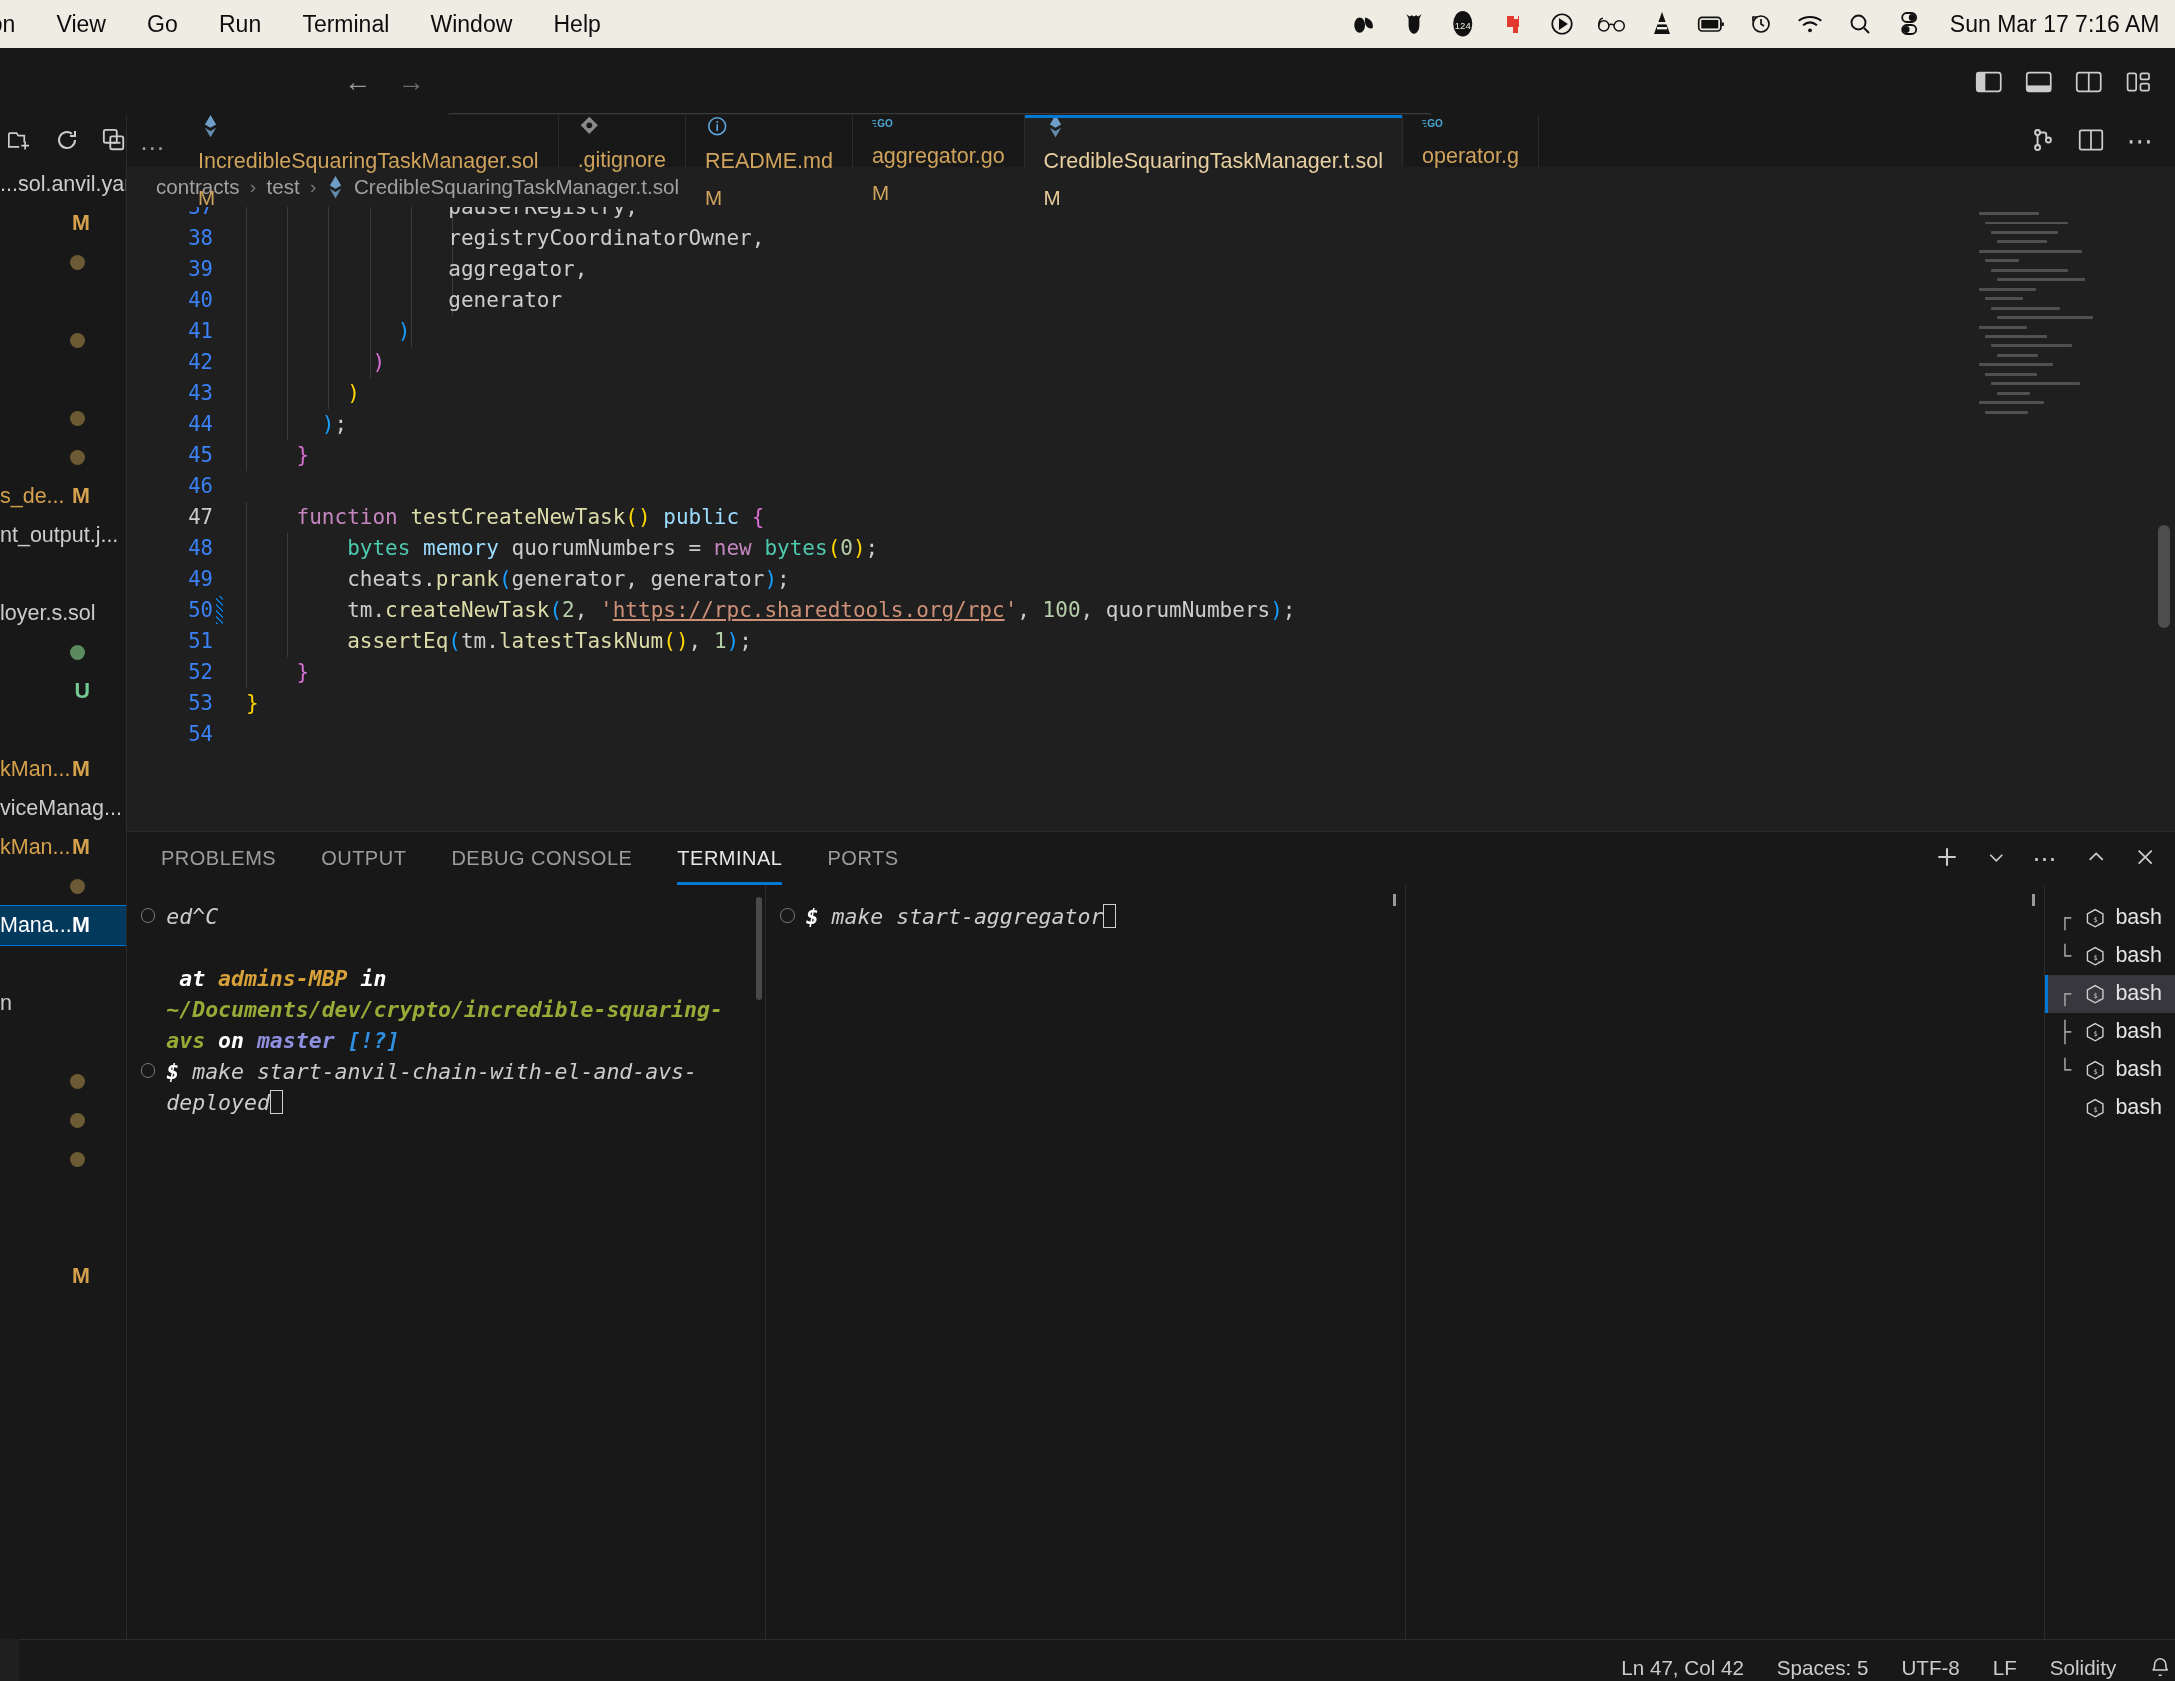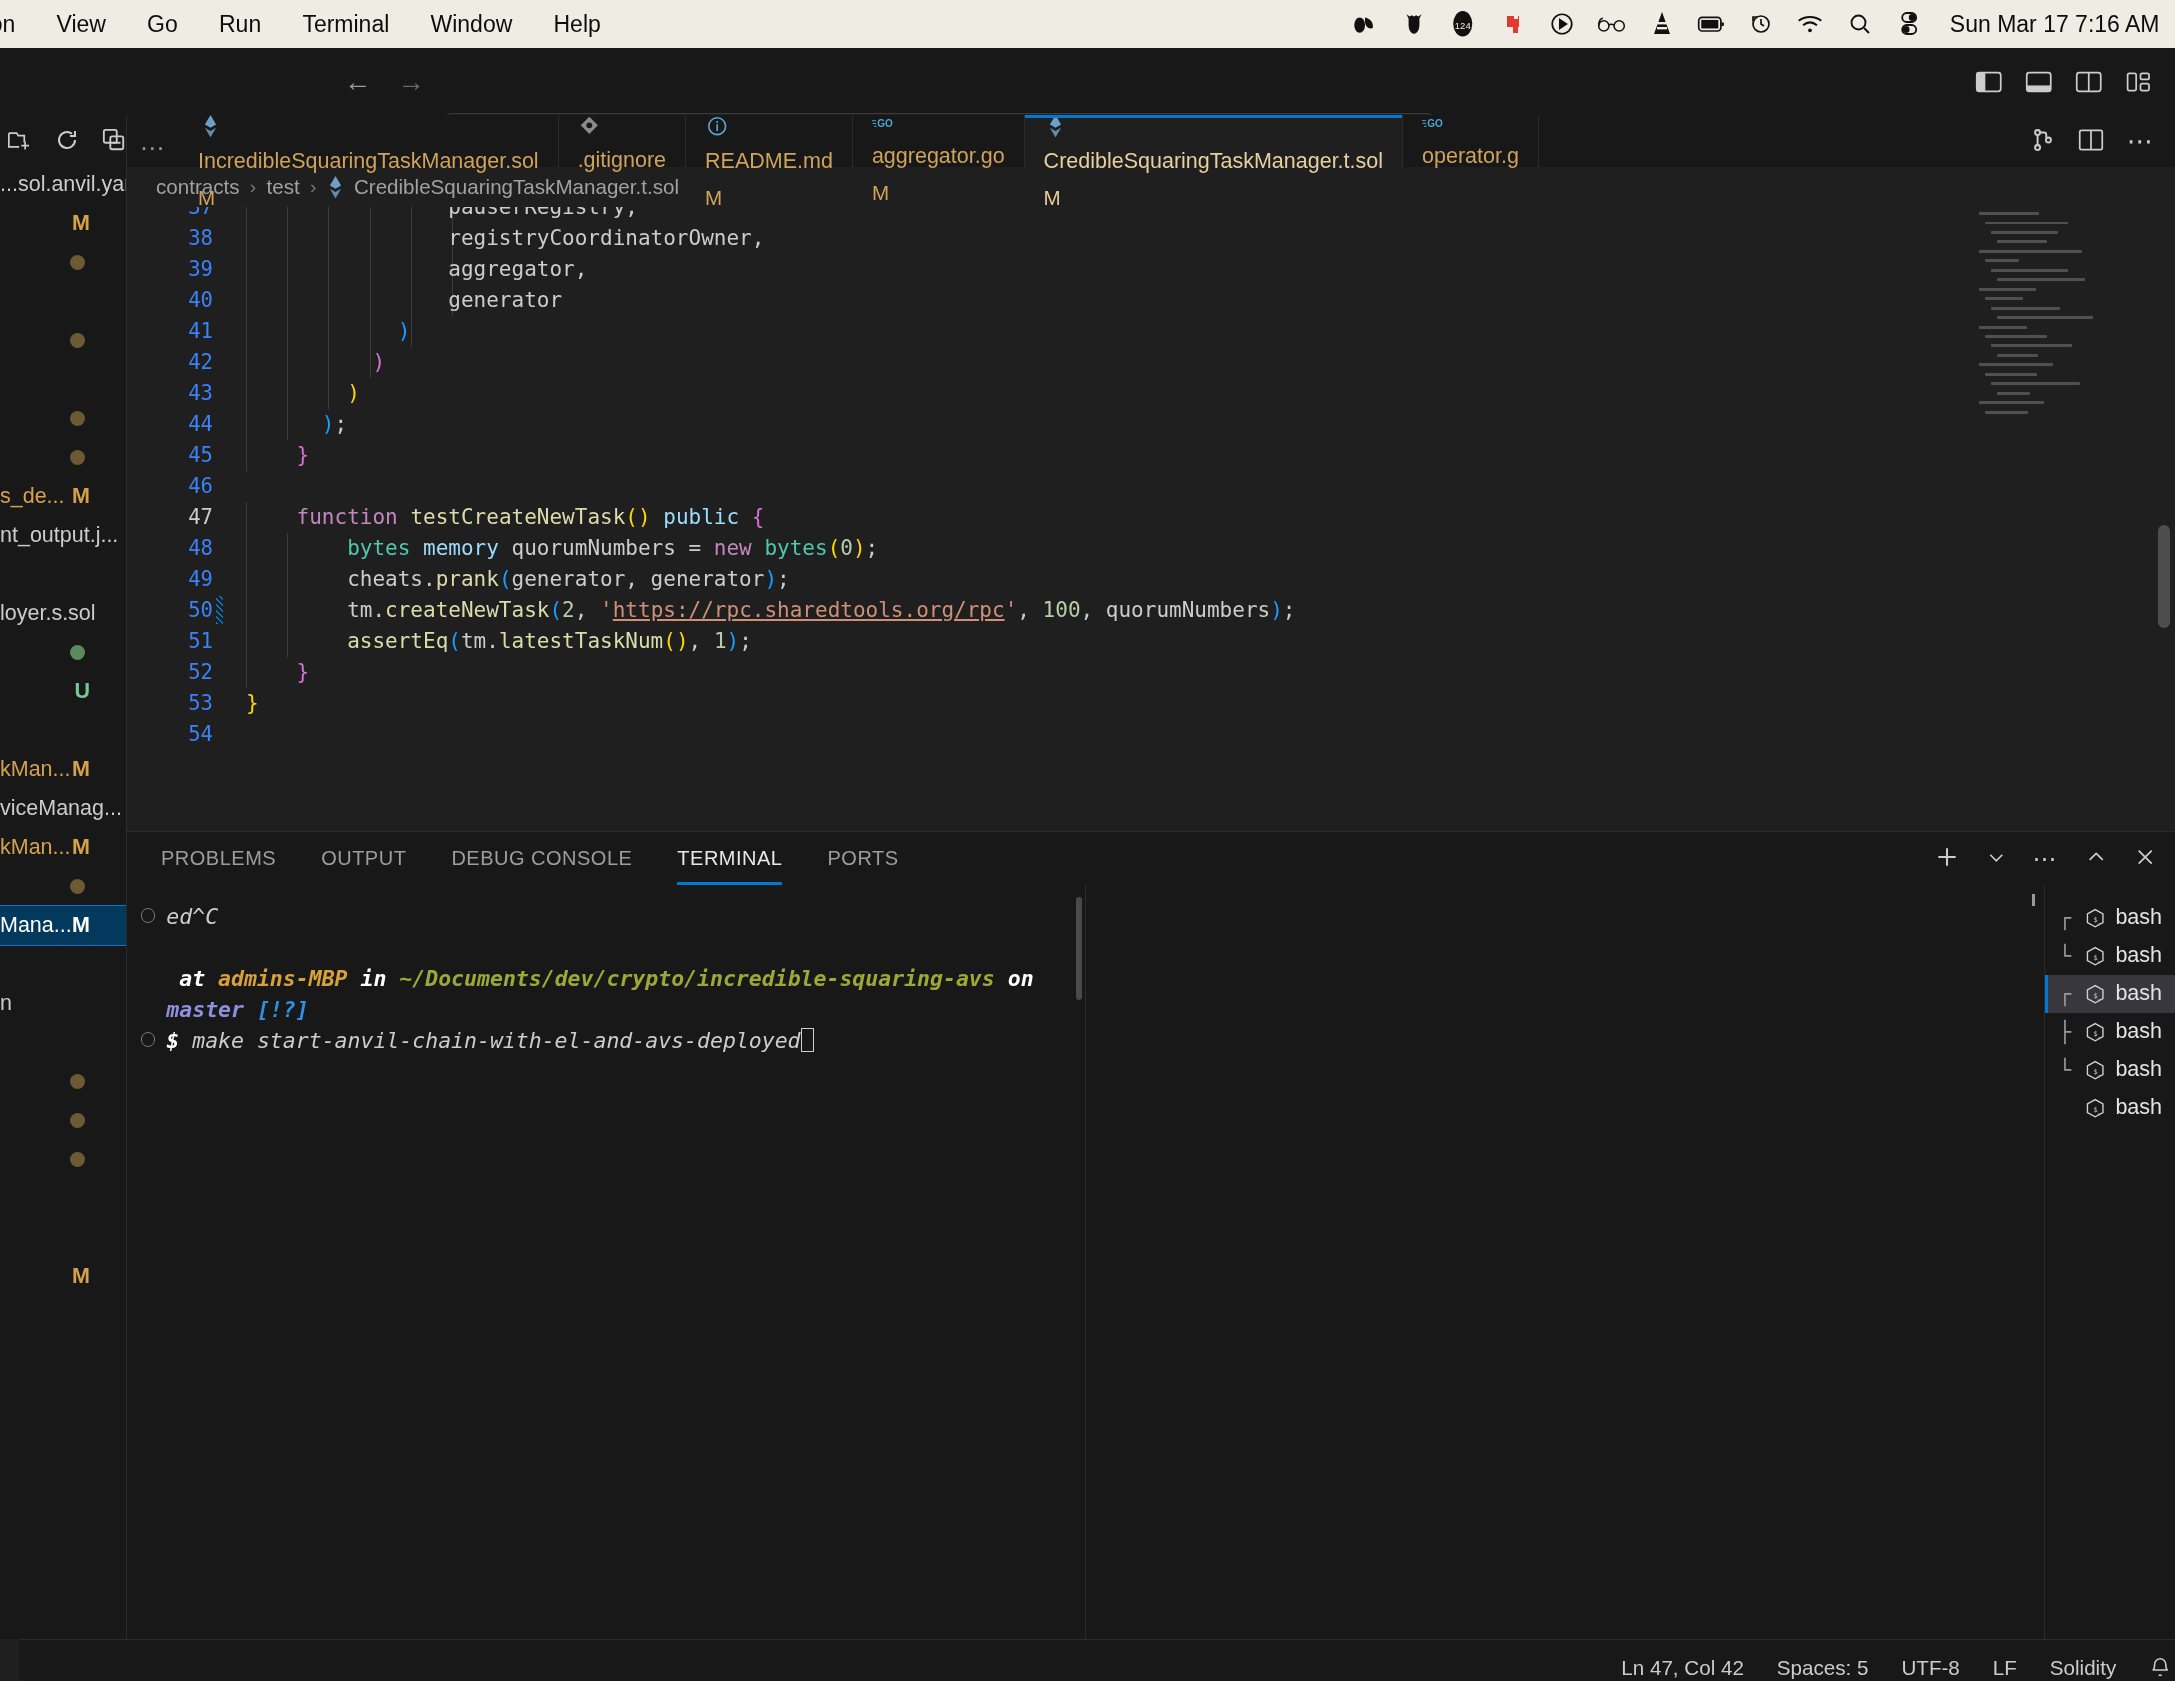--- a/index.html
+++ b/index.html
@@ -628,20 +628,24 @@
     <div class="term-wrap">
       <div class="term-panes" id="tpanes">
           <div class="tpane">
             <div class="tline"><span class="cmdmark"></span><span class="">ed^C</span></div>
             <div class="tline">&nbsp;</div>
             <div class="tline"><span class="t-white-b"> at </span><span class="t-host">admins-MBP</span><span class="t-white-b"> in </span><span class="t-path">~/Documents/dev/crypto/incredible-squaring-avs</span><span class="t-white-b"> on </span><span class="t-branch">master</span><span class="t-white-b"> </span><span class="t-flag">[!?]</span></div>
             <div class="tline"><span class="cmdmark"></span><span class="t-white-b">$ </span><span class="">make start-anvil-chain-with-el-and-avs-deployed</span><span class="cursorbox"></span></div>
             <div class="pane-scroll"></div>
           </div>
           <div class="tpane">
+            <div class="tline"><span class="cmdmark"></span><span class="t-white-b">$ </span><span class="">make start-aggregator</span><span class="cursorbox"></span></div>
+            <div class="pane-tick"></div>
+          </div>
+          <div class="tpane">
             <div class="pane-tick"></div>
           </div>
         </div>
       <div class="term-tabs" id="ttabs">
           <div class="ttab">
             <span class="ttree">┌</span>
             <span style="display:flex;">
               <svg width="22.4" height="22.4" viewBox="0 0 26 26" fill="none" stroke="#d0d0d0" stroke-width="1.6" style="font-size:25px">
                 <path d="M4 8l9-5 9 5v10l-9 5-9-5z"></path>
                 <text x="11" y="17" font-size="8" fill="#d0d0d0" stroke="none" font-family="DejaVu Sans Mono">$_</text>

